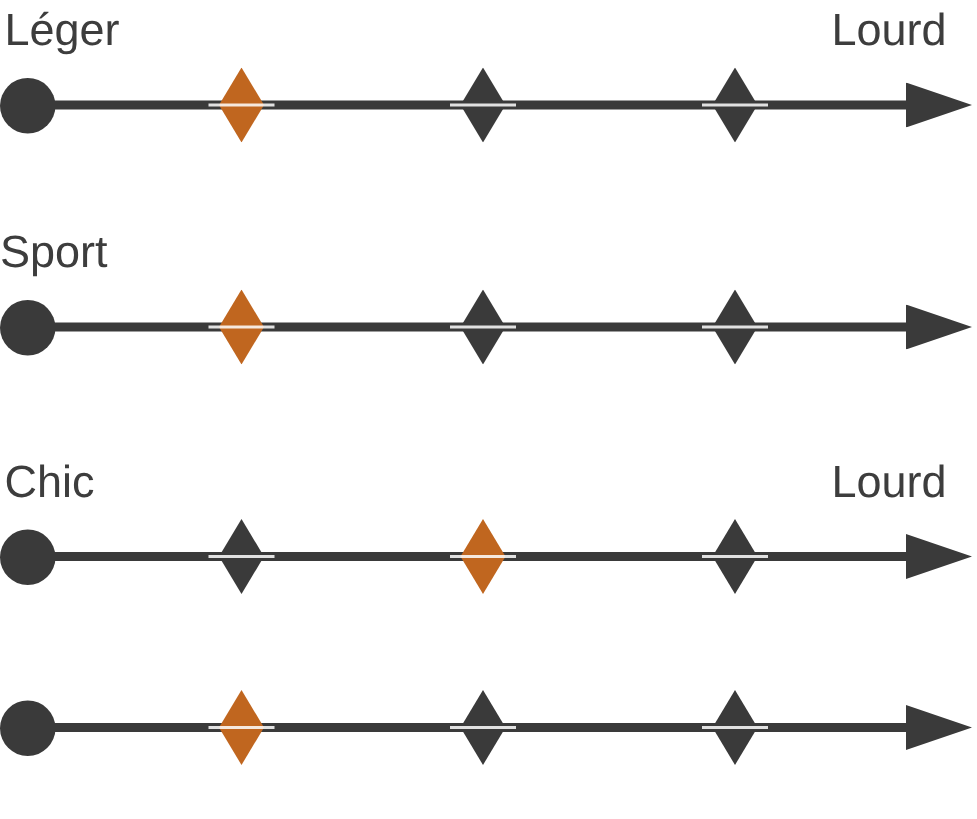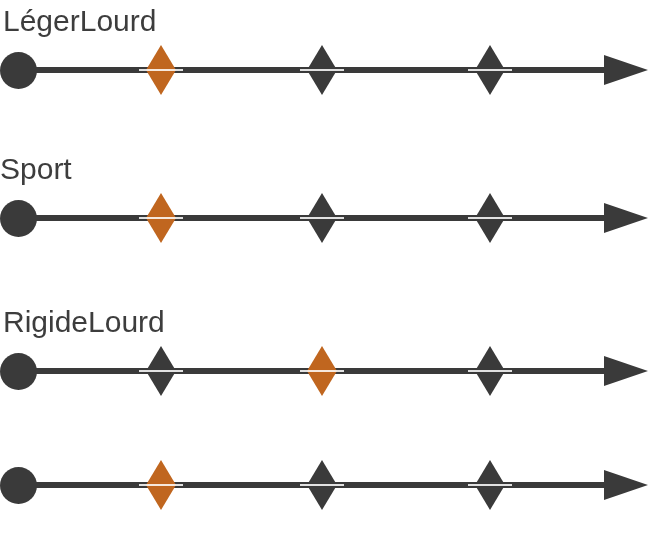--- a/index.html
+++ b/index.html
@@ -17,25 +17,25 @@
     background:var(--background);
     overflow:hidden;
     font-family:"Liberation Sans", sans-serif;
   }
   .scale-row{position:absolute;left:0;width:651px;}
   .row-0{top:4px;}
   .row-1{top:152px;}
   .row-2{top:305px;}
   .row-3{top:455px;}
   .labels{
-    display:flex;align-items:flex-start;
+    display:flex;justify-content:space-between;align-items:flex-start;
     height:36px;font-size:30px;line-height:34px;color:var(--text);
   }
   .label.left{padding-left:3px;}
-  .label.right{padding-right:3px;}
+  .label.right{padding-right:20px;}
   .axis{position:relative;height:60px;}
   .dot{
     position:absolute;left:0;top:12px;width:37px;height:37px;
     border-radius:50%;background:var(--dark);
   }
   .line{
     position:absolute;left:18px;top:27px;width:597px;height:6px;
     background:var(--dark);
   }
   .arrow{
@@ -92,21 +92,21 @@
       <span class="diamond d1"></span>
       <span class="diamond d2"></span>
       <span class="stripe s0"></span>
       <span class="stripe s1"></span>
       <span class="stripe s2"></span>
     </div>
   </div>
 
   <div class="scale-row row-2">
     <div class="labels">
-      <span class="label left">Rigide</span>
+      <span class="label left">Chic</span>
       <span class="label right">Lourd</span>
     </div>
     <div class="axis">
       <span class="dot"></span>
       <span class="line"></span>
       <span class="arrow"></span>
       <span class="diamond d0"></span>
       <span class="diamond d1 accent"></span>
       <span class="diamond d2"></span>
       <span class="stripe s0"></span>

